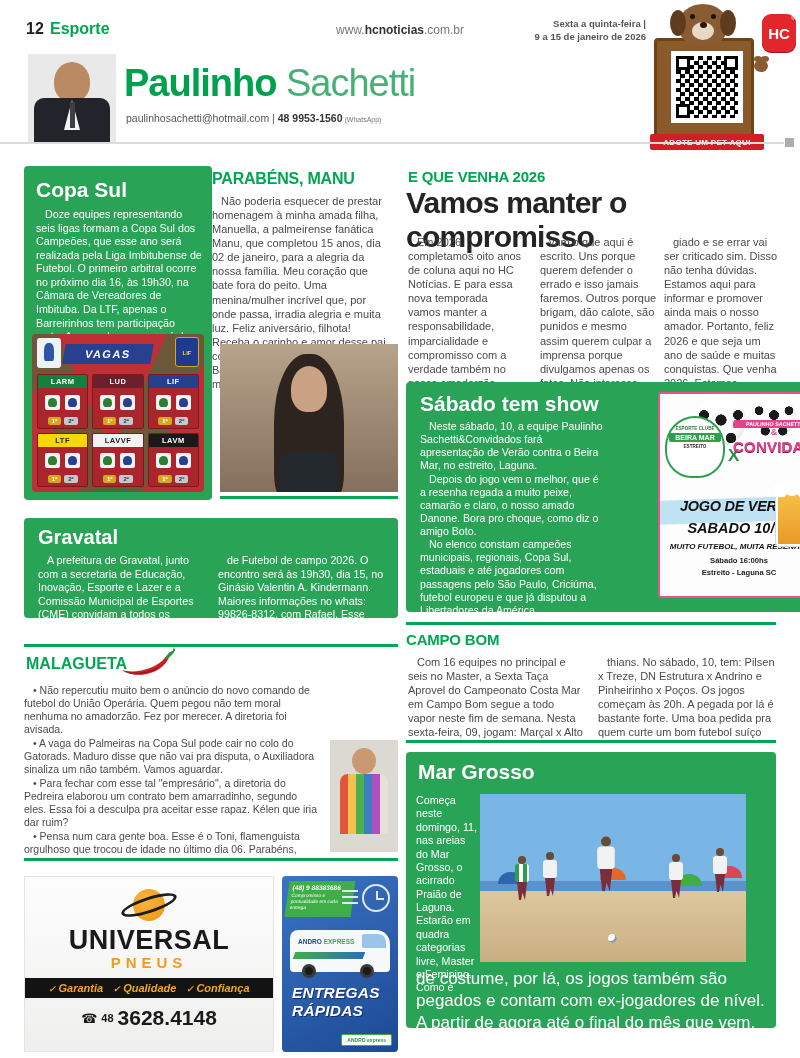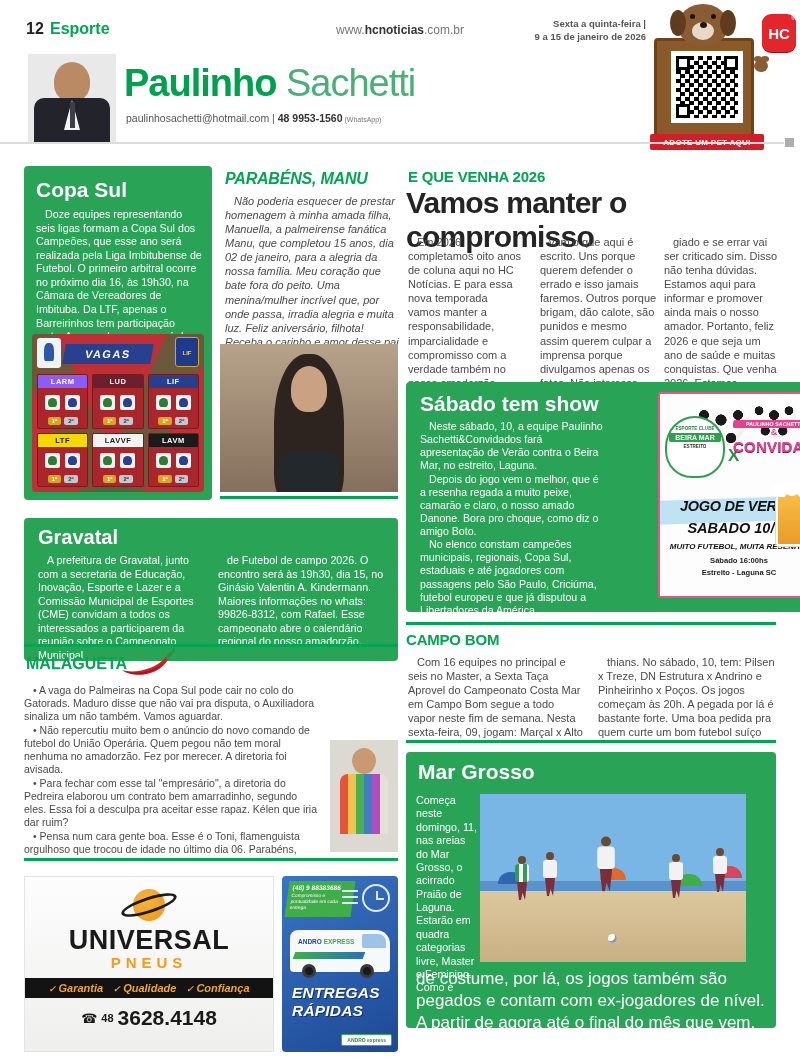--- a/index.html
+++ b/index.html
@@ -72,21 +72,21 @@
   .lg-crests{flex:1;display:flex;align-items:center;justify-content:center;gap:5px;}
   .lg-crest{width:15px;height:15px;background:#f2f2f2;border-radius:2px;position:relative;}
   .lg-crest.c1:before{content:"";position:absolute;inset:3px;background:#2e7d32;border-radius:50% 50% 40% 40%;}
   .lg-crest.c2:before{content:"";position:absolute;inset:3px;background:#27408f;border-radius:50% 50% 40% 40%;}
   .lg-pos{display:flex;gap:3px;justify-content:center;padding-bottom:3px;}
   .lg-pos span{font-size:6px;font-weight:800;padding:1px 4px;border-radius:2px;}
   .lg-pos .p1{background:#d9a520;color:#fff;}
   .lg-pos .p2{background:#c4c9cf;color:#333;}
 
   
-  .parabens{position:absolute;left:225px;top:170px;width:178px;font-style:italic;}
+  .parabens{position:absolute;left:212px;top:170px;width:178px;}
   .parabens h2{margin:0 0 6px;font-size:16px;font-weight:800;color:#00a651;letter-spacing:-.2px;}
   .manu-photo{position:absolute;left:220px;top:344px;width:178px;height:148px;background:linear-gradient(#b7a28b,#84705c);overflow:hidden;}
   .manu-hair{position:absolute;left:54px;top:10px;width:70px;height:150px;background:#2d2420;border-radius:46% 46% 20% 20%;}
   .manu-face{position:absolute;left:71px;top:22px;width:36px;height:46px;background:#cba183;border-radius:50% 50% 42% 42%;}
   .manu-top{position:absolute;left:60px;top:108px;width:58px;height:40px;background:#23282d;border-radius:10px 10px 0 0;}
   .mid-div{left:220px;top:496px;width:178px;}
 
   
   .venha-kicker{left:408px;top:168px;}
   .venha-head{position:absolute;left:406px;top:186px;width:380px;font-size:30px;font-weight:800;color:#242424;letter-spacing:-.8px;}
@@ -117,21 +117,21 @@
   .pl1{position:absolute;left:0;right:0;top:104px;text-align:center;font-size:14.5px;font-weight:900;font-style:italic;color:#111;letter-spacing:-.3px;}
   .pl2{position:absolute;left:0;right:0;top:126px;text-align:center;font-size:14.5px;font-weight:900;font-style:italic;color:#111;}
   .pl3{position:absolute;left:0;right:0;top:148px;text-align:center;font-size:8px;font-weight:900;font-style:italic;color:#111;}
   .pl4{position:absolute;left:0;right:0;top:162px;text-align:center;font-size:7.6px;font-weight:800;color:#222;}
   .pl5{position:absolute;left:0;right:0;top:174px;text-align:center;font-size:7.6px;font-weight:700;color:#222;}
   .beer{position:absolute;right:10px;top:96px;width:32px;height:56px;background:linear-gradient(#f7c04a,#e89b27);border:2px solid #fff;border-radius:3px;box-shadow:0 0 0 1px #d8d8d8;}
   .beer:before{content:"";position:absolute;top:-11px;left:-5px;right:-5px;height:16px;background:radial-gradient(circle at 18% 62%,#fff 0 7px,transparent 8px),radial-gradient(circle at 50% 40%,#fff 0 8px,transparent 9px),radial-gradient(circle at 82% 62%,#fff 0 7px,transparent 8px);}
   .beer:after{content:"";position:absolute;right:-13px;top:10px;width:10px;height:26px;border:4px solid #e3a13a;border-left:none;border-radius:0 8px 8px 0;}
 
   
-  .gravatal{left:24px;top:518px;width:374px;height:143px;padding:8px 14px 0 14px;}
+  .gravatal{left:24px;top:518px;width:374px;height:100px;padding:8px 14px 0 14px;}
   .gravatal h2{margin:0 0 5px;font-size:20px;}
   .grv-cols{display:flex;gap:14px;}
   .grv-cols div{width:168px;}
 
   
   .mala-div1{left:24px;top:644px;width:374px;}
   .mala-title{position:absolute;left:26px;top:655px;font-size:16px;font-weight:800;color:#00a651;}
   .chili{position:absolute;left:118px;top:645px;width:58px;height:38px;}
   .mala-body{position:absolute;left:24px;top:684px;width:374px;height:172px;overflow:hidden;font-size:10.5px;line-height:1.24;color:#4a4a4a;}
   .mala-body p{margin:0 0 1px;text-indent:9px;}
@@ -251,21 +251,21 @@
     <h2 class="gtitle">Copa Sul</h2>
     <div class="wtxt">
         <p>Doze equipes representando seis ligas formam a Copa Sul dos Campeões, que esse ano será realizada pela Liga Imbitubense de Futebol. O primeiro arbitral ocorre no próximo dia 16, às 19h30, na Câmara de Vereadores de Imbituba. Da LTF, apenas o Barreirinhos tem participação certa. A segunda vaga, que é do Palmeiras, pode ficar vaga.</p>
       </div>
     <div class="vagas">
       <div class="v-logo"></div>
       <div class="v-banner">VAGAS</div>
       <div class="v-lif">LIF</div>
       <div class="v-grid">
           <div class="lg-panel">
-            <div class="lg-head" style="background:#8b5cf6;color:#ffffff">LARM</div>
+            <div class="lg-head" style="background:#15803d;color:#ffffff">LARM</div>
             <div class="lg-crests">
               <span class="lg-crest c1"></span>
               <span class="lg-crest c2"></span>
             </div>
             <div class="lg-pos">
               <span class="p1">1º</span>
               <span class="p2">2º</span>
             </div>
           </div>
           <div class="lg-panel">
@@ -401,22 +401,22 @@
     <path d="M4 24 C14 33, 42 31, 52 13 C53 11, 51 9, 49 11 C40 23, 16 29, 4 24 Z" fill="#cc2027"></path>
     <path d="M6 25 C16 32, 40 29, 50 14 C44 24, 20 30, 6 25 Z" fill="#a3151b"></path>
     <path d="M49 12 C51 7, 55 4, 59 4 C57 8, 53 11, 50 14 Z" fill="#2f8f3e"></path>
     <path d="M56 6 C57 3, 58 1, 58 0 L59 4 Z" fill="#2f8f3e"></path>
   </svg>
   <div class="mala-body">
     <div class="toni">
       <div class="toni-head"></div>
       <div class="toni-shirt"></div>
     </div>
+    <p>Não repercutiu muito bem o anúncio do novo comando de futebol do União Operária. Quem pegou não tem moral nenhuma no amadorzão. Fez por merecer. A diretoria foi avisada.</p>
     <p>A vaga do Palmeiras na Copa Sul pode cair no colo do Gatorads. Maduro disse que não vai pra disputa, o Auxiliadora sinaliza um não também. Vamos aguardar.</p>
-    <p>Não repercutiu muito bem o anúncio do novo comando de futebol do União Operária. Quem pegou não tem moral nenhuma no amadorzão. Fez por merecer. A diretoria foi avisada.</p>
     <p>Para fechar com esse tal "empresário", a diretoria do Pedreira elaborou um contrato bem amarradinho, segundo eles. Essa foi a desculpa pra aceitar esse rapaz. Kélen que iria dar ruim?</p>
     <p>Pensa num cara gente boa. Esse é o Toni, flamenguista orgulhoso que trocou de idade no último dia 06. Parabéns, amigo! Saúde e paz. (foto)</p>
 
   </div>
   <div class="gdiv mala-div2"></div>
 
   <div class="gdiv right-div1"></div>
   <div class="gkicker cb-title">CAMPO BOM</div>
   <div class="cb-col cb1 body-txt">
       <p>Com 16 equipes no principal e seis no Master, a Sexta Taça Aprovel do Campeonato Costa Mar em Campo Bom segue a todo vapor neste fim de semana. Nesta sexta-feira, 09, jogam: Marçal x Alto Alegre, Hipper x Boleiro e Novo Rio x Corin-</p>

